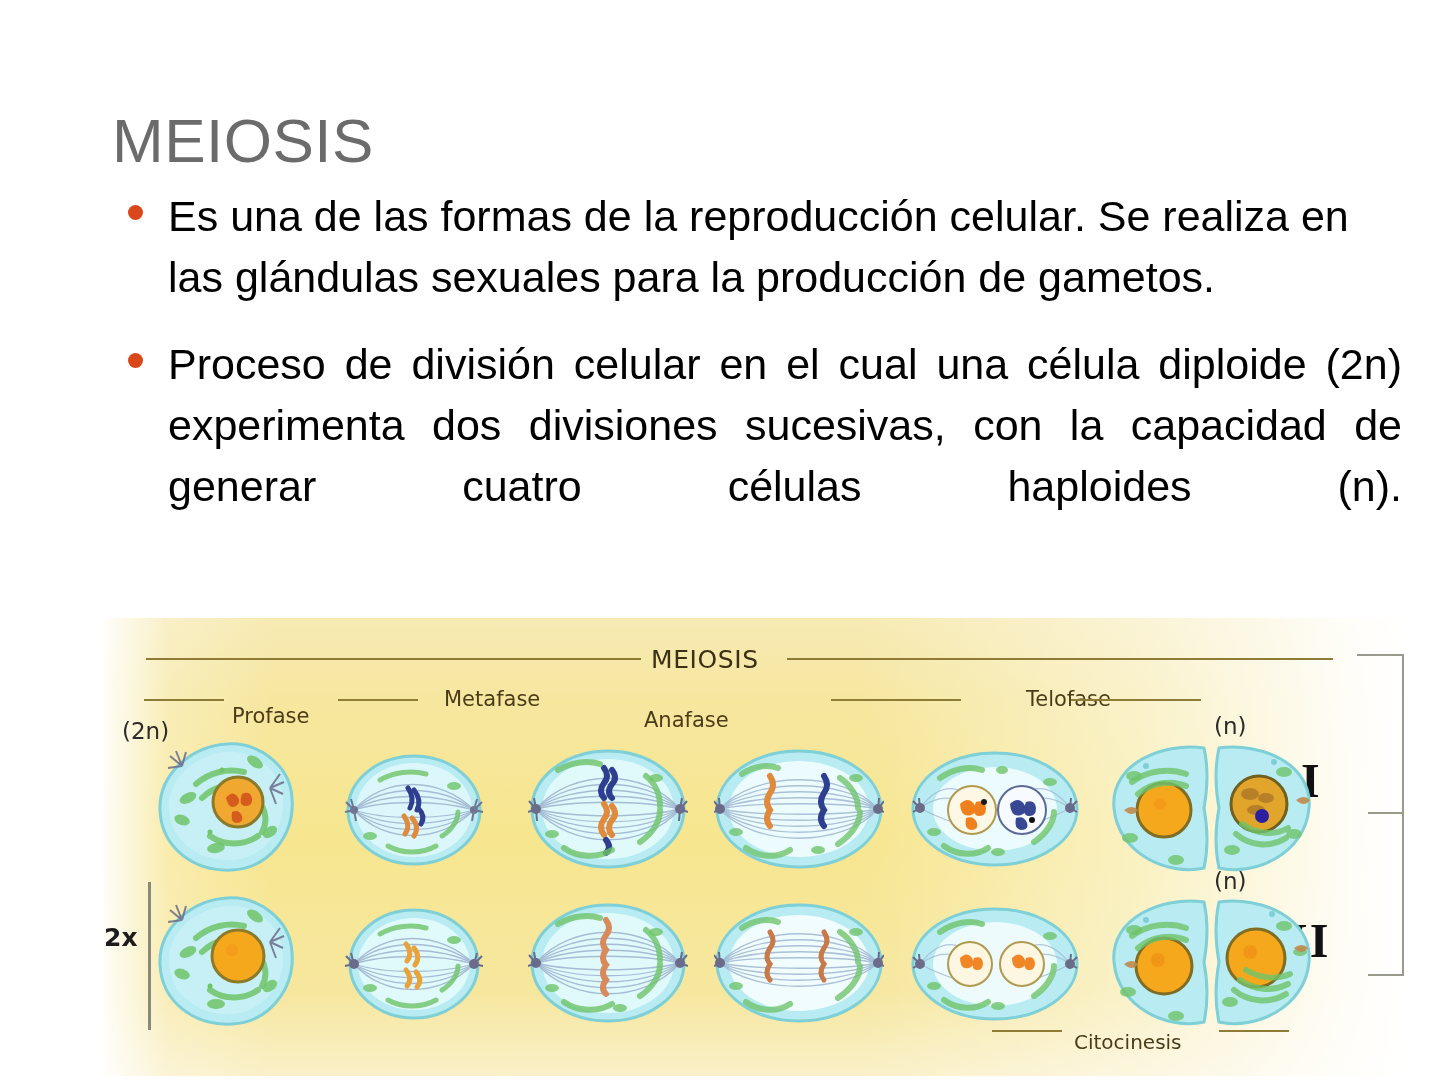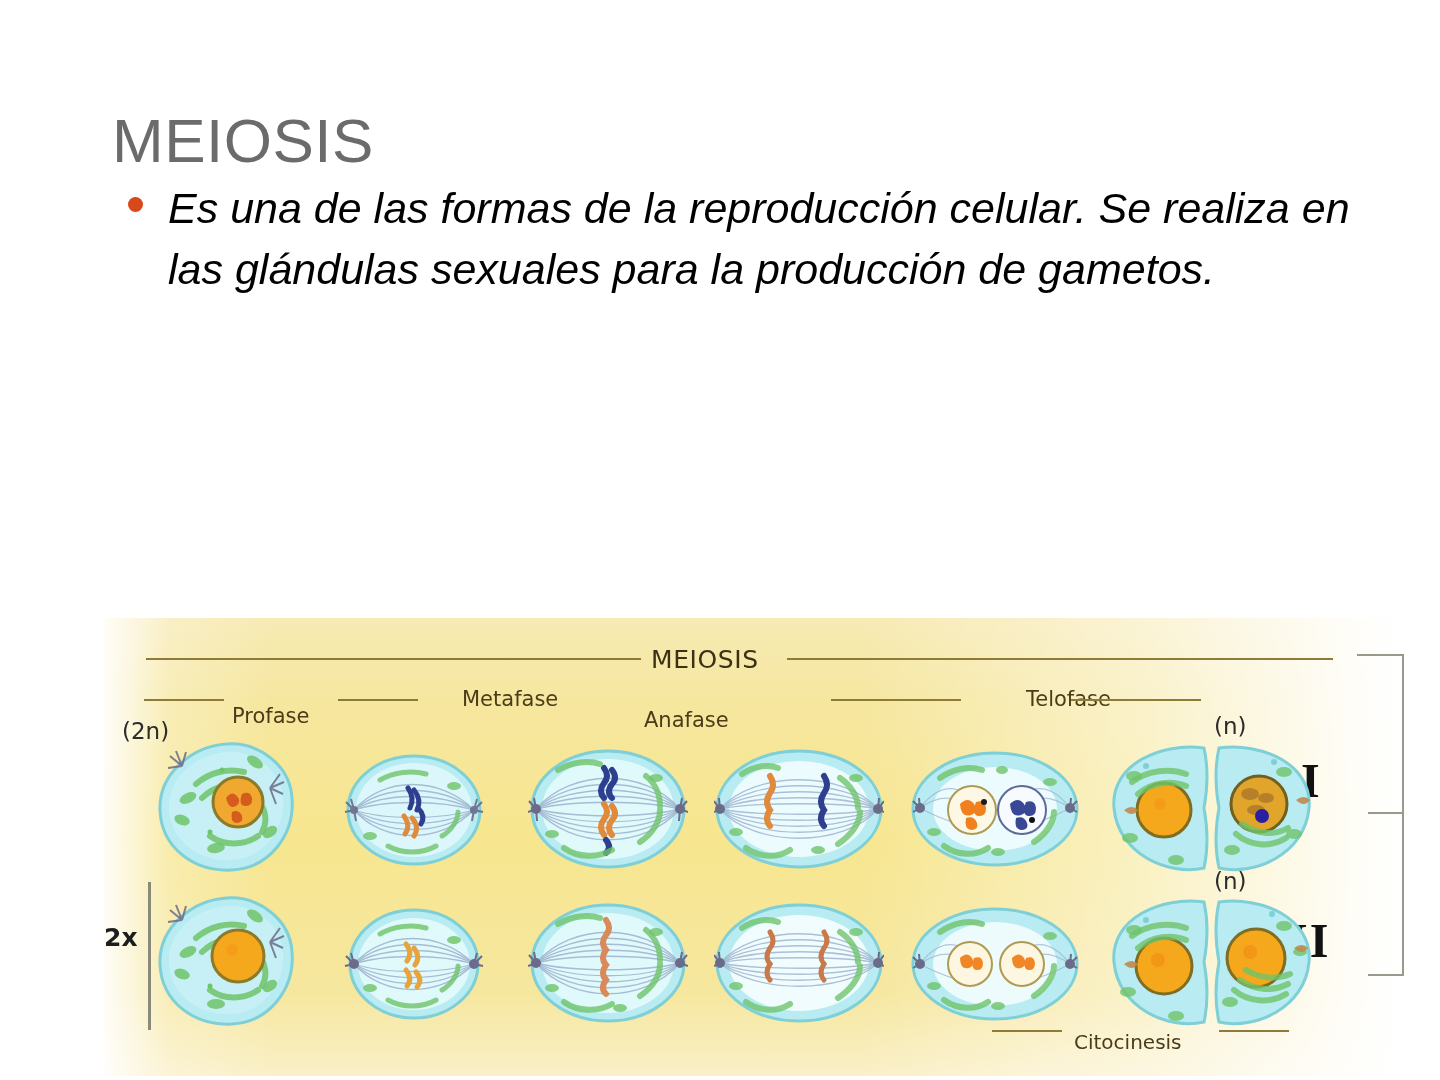--- a/index.html
+++ b/index.html
@@ -25,26 +25,25 @@
     color: #6b6b6b;
     font-weight: 400;
     letter-spacing: 0.5px;
     white-space: nowrap;
   }
 
   
   #body-list {
     position: absolute;
     left: 112px;
-    top: 178px;
+    top: 186px;
     width: 1290px;
     margin: 0;
     padding: 0;
     list-style: none;
-    font-style: italic;
   }
   .bullet-item {
     position: relative;
     padding-left: 56px;
     color: #000000;
     font-size: 43px;
     line-height: 1.42;
     margin-bottom: 10px;
   }
   .bullet-item .bullet-dot {
@@ -111,21 +110,21 @@
     font-size: 25px;
     letter-spacing: 0.6px;
     color: #3c3115;
   }
   #rule-top-left  { left: 42px;  top: 40px; width: 495px; }
   #rule-top-right { left: 683px; top: 40px; width: 546px; }
 
   #label-profase  { left: 128px; top: 86px; font-size: 21px; }
   #rule-prof-left { left: 40px;  top: 81px; width: 80px; }
   #rule-prof-right{ left: 234px; top: 81px; width: 80px; }
-  #label-metafase { left: 358px; top: 69px; font-size: 21px; }
+  #label-metafase { left: 340px; top: 69px; font-size: 21px; }
   #label-anafase  { left: 540px; top: 69px; font-size: 21px; margin-top: 21px; }
   #label-telofase { left: 922px; top: 69px; font-size: 21px; }
   #rule-telo-left { left: 727px; top: 81px; width: 130px; }
   #rule-telo-right{ left: 967px; top: 81px; width: 130px; }
 
   #label-2n  { left: 18px;  top: 100px; font-size: 23px; color: #2b2b2b; text-align: center; }
   #label-n1  { left: 1110px; top: 95px;  font-size: 23px; color: #2b2b2b; }
   #label-n2  { left: 1110px; top: 250px; font-size: 23px; color: #2b2b2b; }
   #label-2x  { left: 0px;   top: 305px; font-size: 25px; color: #1d1d1d; font-weight: bold; }
   #bracket-2x {
@@ -175,20 +174,24 @@
 </style>
 </head>
 <body>
 
 <div id="slide-title">MEIOSIS</div>
 
 <ul id="body-list">
   <li class="bullet-item" id="bullet-1">
     <span class="bullet-dot"></span>
     <span class="bullet-text">Es una de las formas de la reproducción celular. Se realiza en las glándulas sexuales para la producción  de gametos.</span>
+  </li>
+  <li class="bullet-item justify" id="bullet-2">
+    <span class="bullet-dot"></span>
+    <span class="bullet-text">Proceso de división celular en el cual una célula diploide (2n) experimenta dos divisiones sucesivas, con la capacidad de generar cuatro células haploides (n).</span>
   </li>
 </ul>
 
 <div id="meiosis-figure">
 
   <div class="rule" id="rule-top-left"></div>
   <div class="fig-label" id="fig-meiosis-title">MEIOSIS</div>
   <div class="rule" id="rule-top-right"></div>
 
   <div class="rule" id="rule-prof-left"></div>

